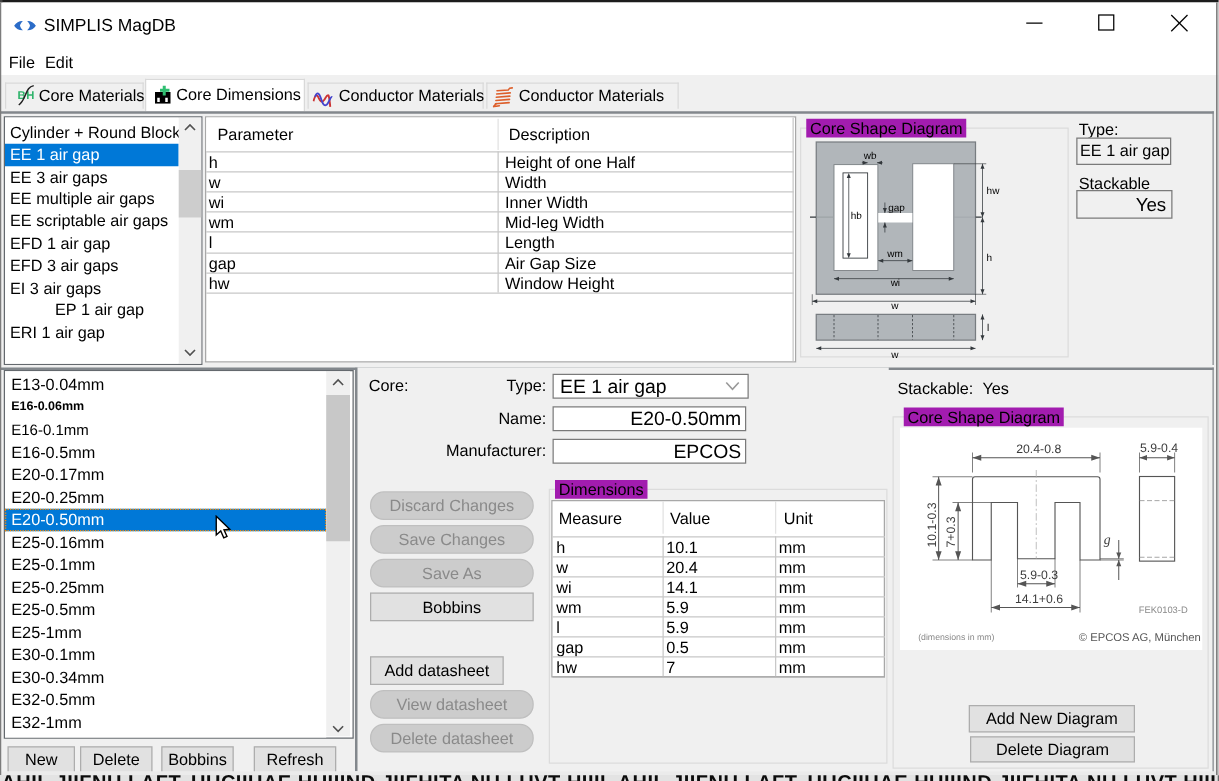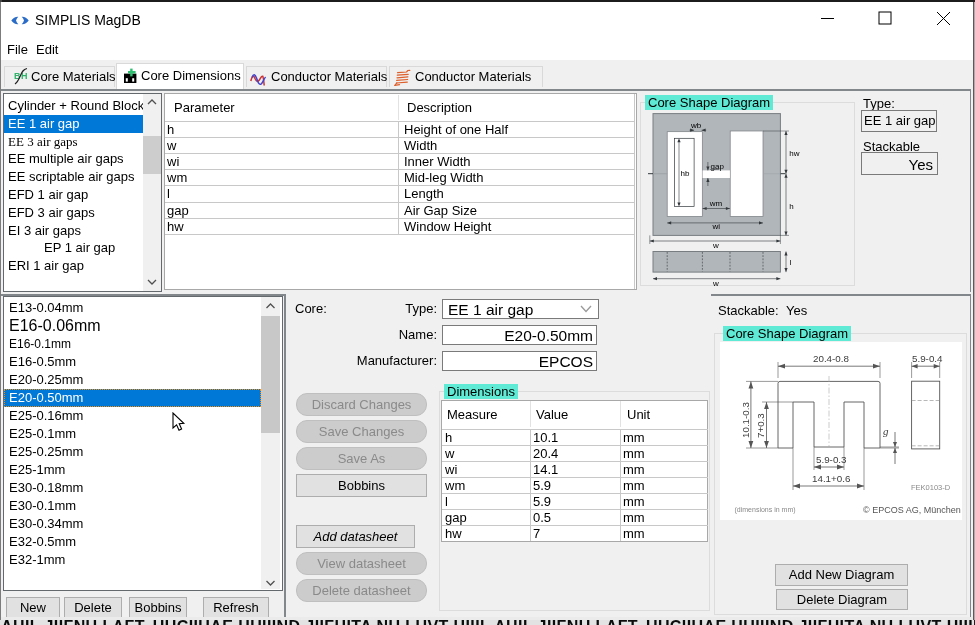--- a/index.html
+++ b/index.html
@@ -4,21 +4,21 @@
 <style>
 * { margin:0; padding:0; box-sizing:border-box; }
 html,body { width:975px; height:625px; overflow:hidden; }
 body { position:relative; background:#f0f0f0; font-family:"Liberation Sans",sans-serif; font-size:13px; color:#000; }
 .abs { position:absolute; }
 .lbl { position:absolute; white-space:nowrap; }
 .btn { position:absolute; background:#e1e1e1; border:1px solid #adadad; text-align:center; font-size:13px; color:#000; }
 .btn.dis { background:#cccccc; border-color:#bfbfbf; color:#8a8a8a;border-radius:11px; }
 .tbx { position:absolute; background:#fff; border:1px solid #7a7a7a; font-size:15.5px; }
 .grp { position:absolute; border:1px solid #dcdcdc; }
-.grplbl { position:absolute; background:#5eead4; padding:0 3px; font-size:13px; }
+.grplbl { position:absolute; background:#a21caf; padding:0 3px; font-size:13px; }
 </style>
 </head>
 <body>
 
 <div class="abs" style="left:0;top:0;width:975px;height:2px;background:#1c1c1c;"></div>
 <div class="abs" style="left:0;top:0;width:2px;height:30px;background:#444;"></div>
 <div class="abs" style="left:0;top:2px;width:1px;height:618px;background:#7c7c7c;z-index:60;"></div>
 <div class="abs" style="left:972.5px;top:2px;width:1px;height:618px;background:#5a5a5a;z-index:60;"></div>
 <div class="abs" style="left:973.5px;top:2px;width:1.5px;height:618px;background:#ababab;z-index:60;"></div>
 
@@ -80,21 +80,21 @@
   </g>
 </svg>
 <div class="lbl" style="left:415px;top:69px;font-size:13px;">Conductor Materials</div>
 
 <div class="abs" style="left:0;top:89px;width:971px;height:203px;background:#f0f0f0;border-top:2px solid #82878c;border-right:1px solid #82878c;"></div>
 
 <div class="abs" style="left:3px;top:93px;width:159px;height:199px;background:#fff;border:1px solid #64696e;"></div>
 <div id="toplist" class="abs" style="left:4px;top:94px;width:139px;height:197px;background:#fff;overflow:hidden;padding-top:3px;">
     <div style="height:17.8px;line-height:17.8px;padding-left:4px;font-size:13px;white-space:nowrap;">Cylinder + Round Block</div>
     <div style="height:17.8px;line-height:17.8px;padding-left:4px;font-size:13px;background:#0078d7;color:#fff;white-space:nowrap;">EE 1 air gap</div>
-    <div style="height:17.8px;line-height:17.8px;padding-left:4px;font-size:13px;white-space:nowrap;font-family:Liberation Serif, serif;">EE 3 air gaps</div>
+    <div style="height:17.8px;line-height:17.8px;padding-left:4px;font-size:13px;white-space:nowrap;">EE 3 air gaps</div>
     <div style="height:17.8px;line-height:17.8px;padding-left:4px;font-size:13px;white-space:nowrap;">EE multiple air gaps</div>
     <div style="height:17.8px;line-height:17.8px;padding-left:4px;font-size:13px;white-space:nowrap;">EE scriptable air gaps</div>
     <div style="height:17.8px;line-height:17.8px;padding-left:4px;font-size:13px;white-space:nowrap;">EFD 1 air gap</div>
     <div style="height:17.8px;line-height:17.8px;padding-left:4px;font-size:13px;white-space:nowrap;">EFD 3 air gaps</div>
     <div style="height:17.8px;line-height:17.8px;padding-left:4px;font-size:13px;white-space:nowrap;">EI 3 air gaps</div>
     <div style="height:17.8px;line-height:17.8px;padding-left:4px;font-size:13px;white-space:nowrap;margin-left:36px;">EP 1 air gap</div>
     <div style="height:17.8px;line-height:17.8px;padding-left:4px;font-size:13px;white-space:nowrap;">ERI 1 air gap</div>
   </div>
 
 <div class="abs" style="left:143px;top:94px;width:18px;height:197px;background:#f0f0f0;"></div>
@@ -208,30 +208,31 @@
 <div class="lbl" style="left:863px;top:96px;">Type:</div>
 <div class="tbx" style="left:861px;top:110px;width:76px;height:22px;background:#f0f0f0;padding:2px 2px;font-size:13px;white-space:nowrap;">EE 1 air gap</div>
 <div class="lbl" style="left:863px;top:139px;">Stackable</div>
 <div class="tbx" style="left:861px;top:152px;width:77px;height:23px;background:#f0f0f0;padding:3px 4px;text-align:right;font-size:15px;">Yes</div>
 
 <div class="abs" style="left:0;top:294px;width:971px;height:324px;background:#f0f0f0;border-top:2px solid #82878c;border-right:1px solid #82878c;"></div>
 
 <div class="abs" style="left:3px;top:296px;width:280px;height:295px;background:#fff;border:1px solid #64696e;"></div>
 <div id="botlist" class="abs" style="left:4px;top:297px;width:257px;height:293px;background:#fff;overflow:hidden;padding-top:2px;">
     <div style="height:18px;line-height:18px;padding-left:5px;font-size:13px;position:relative;white-space:nowrap;">E13-0.04mm</div>
-    <div style="height:18px;line-height:18px;padding-left:5px;font-size:16px;position:relative;white-space:nowrap;">E16-0.06mm</div>
+    <div style="height:18px;line-height:18px;padding-left:5px;font-size:10px;position:relative;white-space:nowrap;font-weight:bold;">E16-0.06mm</div>
     <div style="height:18px;line-height:18px;padding-left:5px;font-size:12px;position:relative;white-space:nowrap;">E16-0.1mm</div>
     <div style="height:18px;line-height:18px;padding-left:5px;font-size:13px;position:relative;white-space:nowrap;">E16-0.5mm</div>
+    <div style="height:18px;line-height:18px;padding-left:5px;font-size:13px;position:relative;white-space:nowrap;">E20-0.17mm</div>
     <div style="height:18px;line-height:18px;padding-left:5px;font-size:13px;position:relative;white-space:nowrap;">E20-0.25mm</div>
     <div style="height:18px;line-height:18px;padding-left:5px;font-size:13px;position:relative;background:#0078d7;color:#fff;outline:1px dotted #ff8c00;outline-offset:-1px;white-space:nowrap;">E20-0.50mm</div>
     <div style="height:18px;line-height:18px;padding-left:5px;font-size:13px;position:relative;white-space:nowrap;">E25-0.16mm</div>
     <div style="height:18px;line-height:18px;padding-left:5px;font-size:13px;position:relative;white-space:nowrap;">E25-0.1mm</div>
     <div style="height:18px;line-height:18px;padding-left:5px;font-size:13px;position:relative;white-space:nowrap;">E25-0.25mm</div>
+    <div style="height:18px;line-height:18px;padding-left:5px;font-size:13px;position:relative;white-space:nowrap;">E25-0.5mm</div>
     <div style="height:18px;line-height:18px;padding-left:5px;font-size:13px;position:relative;white-space:nowrap;">E25-1mm</div>
-    <div style="height:18px;line-height:18px;padding-left:5px;font-size:13px;position:relative;white-space:nowrap;">E30-0.18mm</div>
     <div style="height:18px;line-height:18px;padding-left:5px;font-size:13px;position:relative;white-space:nowrap;">E30-0.1mm</div>
     <div style="height:18px;line-height:18px;padding-left:5px;font-size:13px;position:relative;white-space:nowrap;">E30-0.34mm</div>
     <div style="height:18px;line-height:18px;padding-left:5px;font-size:13px;position:relative;white-space:nowrap;">E32-0.5mm</div>
     <div style="height:18px;line-height:18px;padding-left:5px;font-size:13px;position:relative;white-space:nowrap;">E32-1mm</div>
   </div>
 
 <div class="abs" style="left:261px;top:297px;width:19px;height:292px;background:#f0f0f0;"></div>
 <svg class="abs" style="left:261px;top:298px;" width="19" height="17" viewBox="0 0 19 17">
     <path d="M5.5 10 L9.5 6 L13.5 10" fill="none" stroke="#505050" stroke-width="1.3"></path>
   </svg>
@@ -260,21 +261,21 @@
 </div>
 <div class="lbl" style="left:437px;top:327px;transform:translateX(-100%);">Name:</div>
 <div class="tbx" style="left:442px;top:325px;width:155px;height:20px;padding:1px 3px;text-align:right;">E20-0.50mm</div>
 <div class="lbl" style="left:437px;top:353px;transform:translateX(-100%);">Manufacturer:</div>
 <div class="tbx" style="left:442px;top:351px;width:155px;height:20px;padding:1px 3px;text-align:right;">EPCOS</div>
 
 <div class="btn dis" style="left:296px;top:393px;width:131px;height:23px;line-height:21px;">Discard Changes</div>
 <div class="btn dis" style="left:296px;top:420px;width:131px;height:23px;line-height:21px;">Save Changes</div>
 <div class="btn dis" style="left:296px;top:447px;width:131px;height:23px;line-height:21px;">Save As</div>
 <div class="btn" style="left:296px;top:474px;width:131px;height:23px;line-height:21px;">Bobbins</div>
-<div class="btn" style="left:296px;top:525px;width:119px;height:23px;line-height:21px;font-style:italic;">Add datasheet</div>
+<div class="btn" style="left:296px;top:525px;width:107px;height:23px;line-height:21px;">Add datasheet</div>
 <div class="btn dis" style="left:296px;top:552px;width:131px;height:23px;line-height:21px;">View datasheet</div>
 <div class="btn dis" style="left:296px;top:579px;width:131px;height:23px;line-height:21px;">Delete datasheet</div>
 
 <div class="grp" style="left:439px;top:391px;width:271px;height:220px;"></div>
 <div class="grplbl" style="left:444px;top:384px;">Dimensions</div>
 <div id="dimtable">
     <div class="abs" style="left:441px;top:400px;width:267px;height:142px;background:#fff;border:1px solid #a8a8a8;"></div>
     <div class="lbl" style="left:447px;top:407px;">Measure</div>
     <div class="lbl" style="left:536px;top:407px;">Value</div>
     <div class="lbl" style="left:627px;top:407px;">Unit</div>

